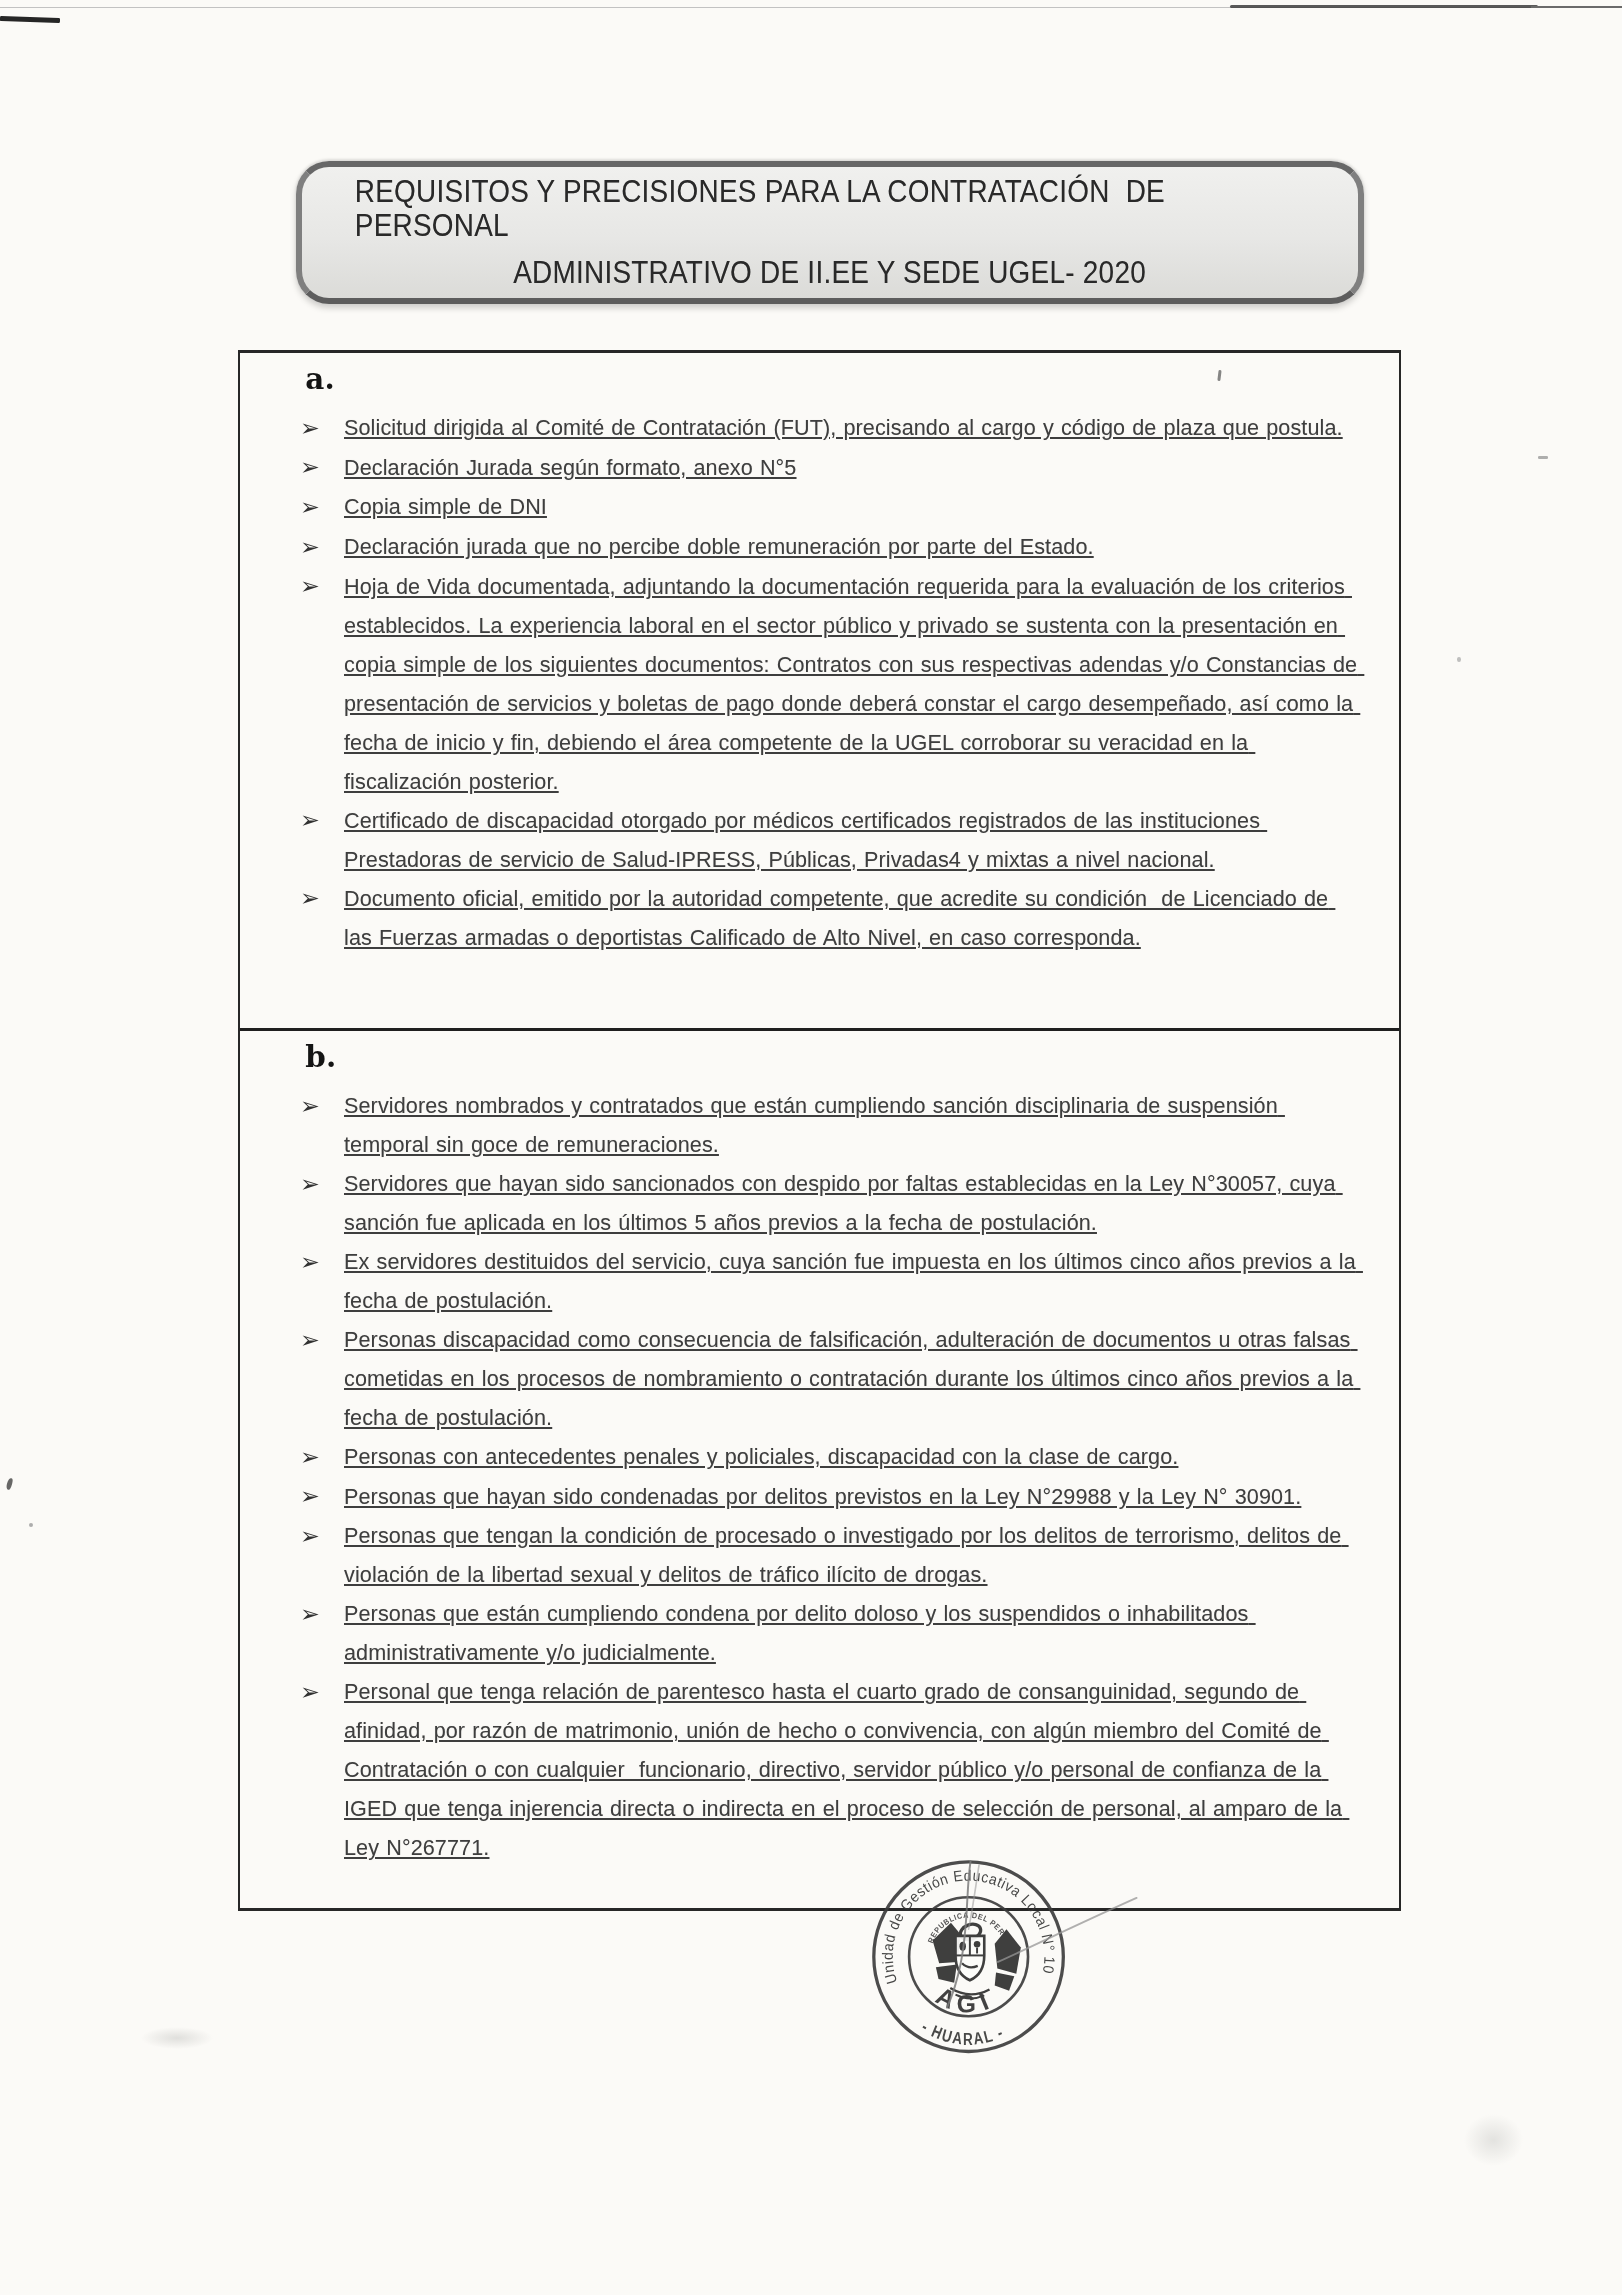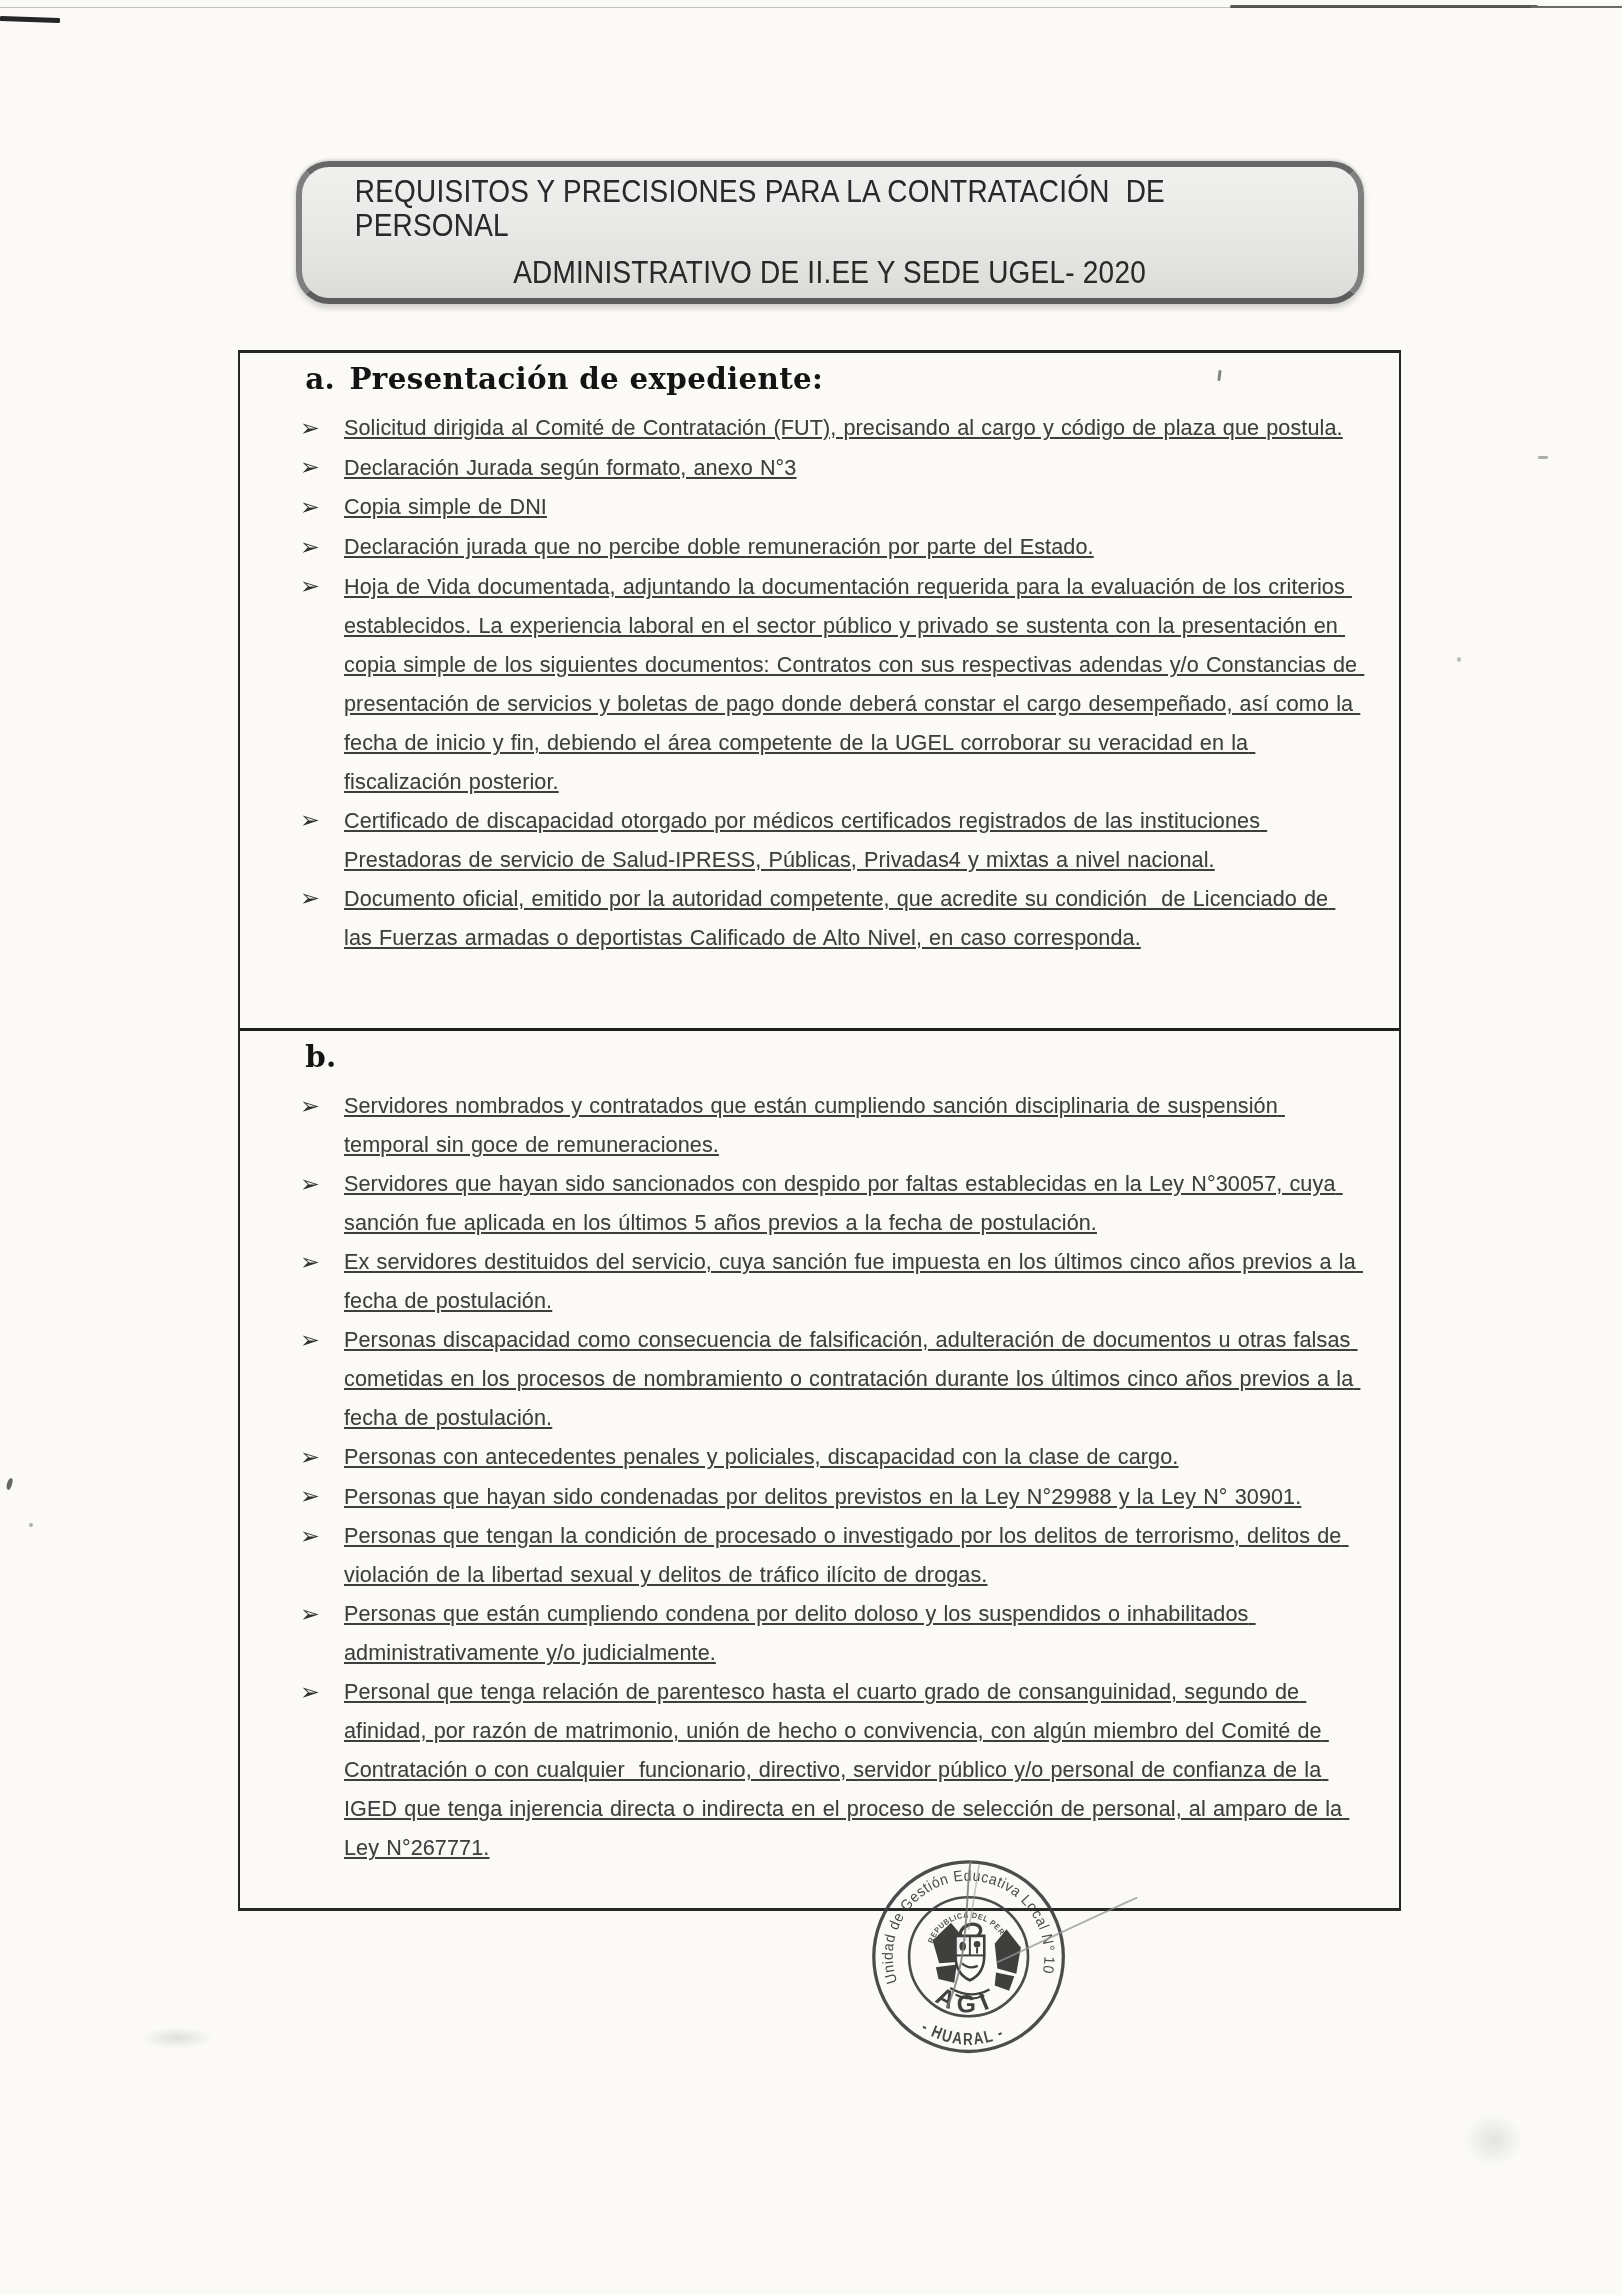--- a/index.html
+++ b/index.html
@@ -103,32 +103,31 @@
   <div class="titlebox">
     <div class="title-line">REQUISITOS Y PRECISIONES PARA LA CONTRATACIÓN  DE PERSONAL</div>
     <div class="title-line">ADMINISTRATIVO DE II.EE Y SEDE UGEL- 2020</div>
   </div>
 
   <div class="docwrap">
 
     <section class="sec sec-a">
       <div class="sec-head">
         <span class="lbl">a.</span>
-        <span class="txt">Presentación de expediente:</span>
       </div>
       <ul class="bullets">
 
           <li>
             <span class="marker">➢</span>
             <span class="btext">Solicitud dirigida al Comité de Contratación (FUT), precisando al cargo y código de plaza que postula.</span>
           </li>
 
           <li>
             <span class="marker">➢</span>
-            <span class="btext">Declaración Jurada según formato, anexo N°3</span>
+            <span class="btext">Declaración Jurada según formato, anexo N°5</span>
           </li>
 
           <li>
             <span class="marker">➢</span>
             <span class="btext">Copia simple de DNI</span>
           </li>
 
           <li>
             <span class="marker">➢</span>
             <span class="btext">Declaración jurada que no percibe doble remuneración por parte del Estado.</span>

